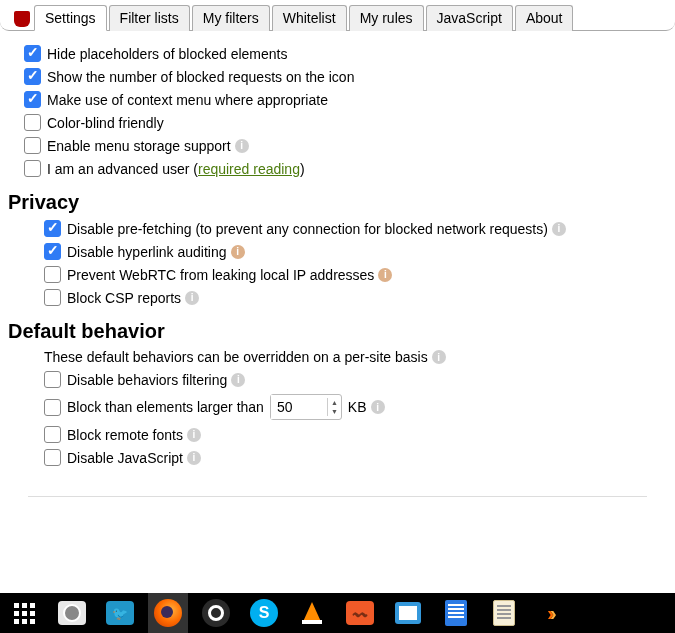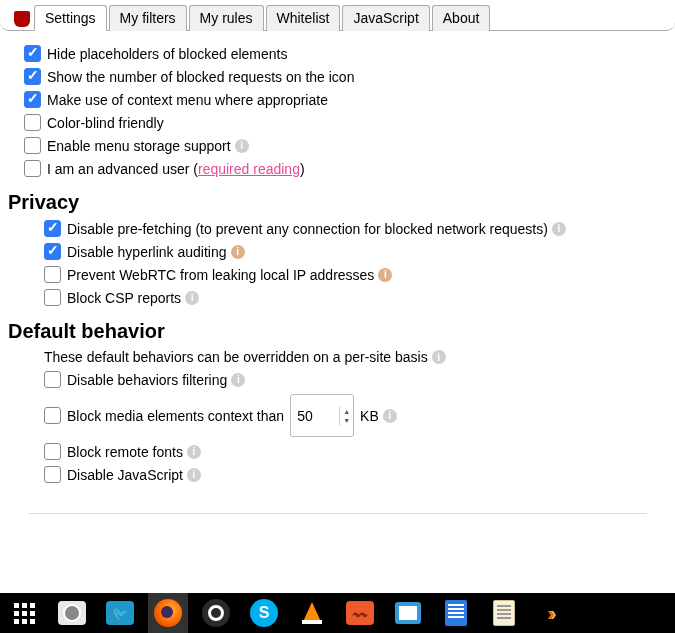--- a/index.html
+++ b/index.html
@@ -87,28 +87,29 @@
   border-radius: 50%;
   background: #cfcfcf;
   color: #fff;
   font-size: 10px;
   font-weight: bold;
   align-items: center;
   justify-content: center;
   margin-left: 4px;
 }
 .info-orange { background: #ddb089; }
-.link { color: #ec4899; text-decoration: underline; cursor: pointer; }
+.link { color: #4d7c0f; text-decoration: underline; cursor: pointer; }
 .num-wrap {
   display: inline-flex;
   border: 1px solid #bbb;
   border-radius: 3px;
   margin: 0 6px;
-  height: 43px;
-  align-items: center;
+  height: 26px;
+  align-items: center;
+  gap: 8px;
 }
 .num-wrap input {
   border: none;
   width: 48px;
   text-align: left;
   padding: 4px 6px;
   font-size: 14px;
   outline: none;
 }
 .spin { display: flex; flex-direction: column; border-left: 1px solid #ccc; }
@@ -171,23 +172,24 @@
 .ico-fire { display:flex; }
 .ico-fire span:nth-child(1){color:#ff6a00;font-size:20px;font-weight:bold;}
 .ico-fire span:nth-child(2){color:#ffb13d;font-size:20px;font-weight:bold;margin-left:-4px;}
 </style>
 </head>
 <body>
 
 <div class="tabs">
   <span class="shield"></span>
   <div class="tab active">Settings</div>
+  <div class="tab">Filter lists</div>
   <div class="tab">My filters</div>
+  <div class="tab">Whitelist</div>
   <div class="tab">My rules</div>
-  <div class="tab">Whitelist</div>
   <div class="tab">JavaScript</div>
   <div class="tab">About</div>
 </div>
 
 <div class="content">
 
   <div class="opt">
     <span class="cb checked"></span>
     <span>Hide placeholders of blocked elements</span>
   </div>
@@ -244,21 +246,21 @@
     <span>These default behaviors can be overridden on a per-site basis</span>
     <span class="info-icon">i</span>
   </div>
   <div class="opt indent">
     <span class="cb"></span>
     <span>Disable behaviors filtering</span>
     <span class="info-icon">i</span>
   </div>
   <div class="opt indent">
     <span class="cb"></span>
-    <span>Block media elements context than</span>
+    <span>Block than elements larger than</span>
     <span class="num-wrap">
       <input type="text" value="50" style="">
       <span class="spin">
         <div>▲</div>
         <div>▼</div>
       </span>
     </span>
     <span>KB</span>
     <span class="info-icon">i</span>
   </div>

